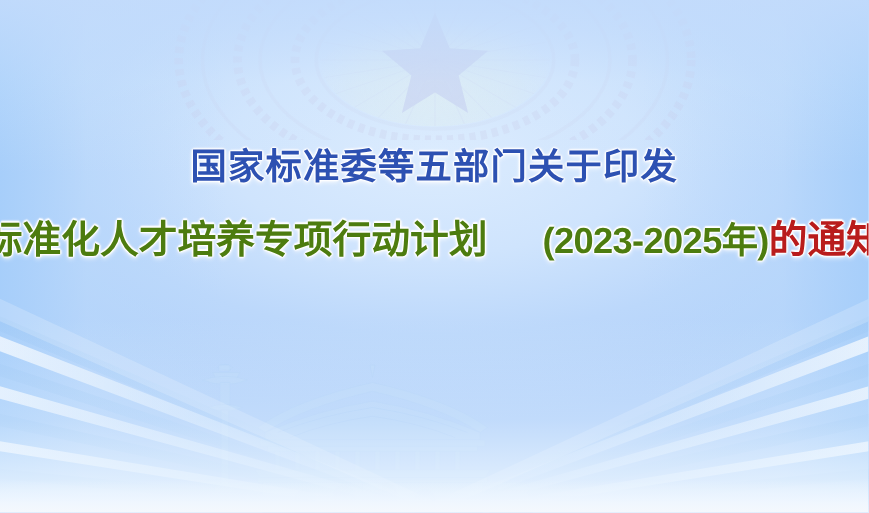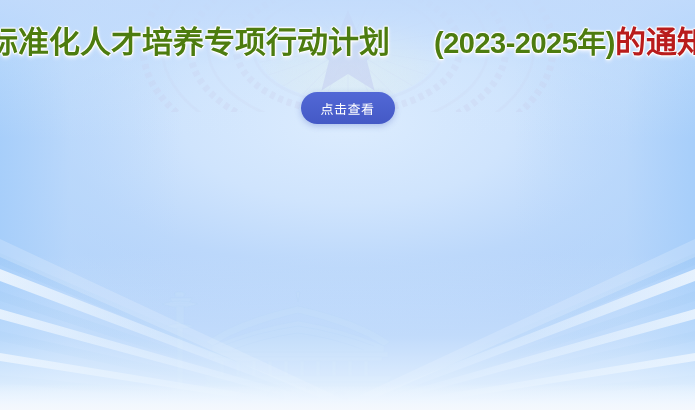--- a/index.html
+++ b/index.html
@@ -325,21 +325,21 @@
         <polygon points="695,4 348,166 348,175 695,22" fill="#ffffff" fill-opacity="0.20"></polygon>
       </g>
     </svg>
   </div>
 
   <div class="bg-vert"></div>
   <div class="bottom-fade"></div>
 
   <div class="content">
 
+    <div class="title-line1">国家标准委等五部门关于印发</div>
 
     <div class="title-line2">
       <span class="t-red">标准化人才培养专项行动计划</span><span class="t-red t-paren">(2023-2025年)</span><span class="t-blue">的通知</span>
     </div>
 
-    <button class="cta">点击查看</button>
   </div>
 
 </div>
 
 </body></html>

